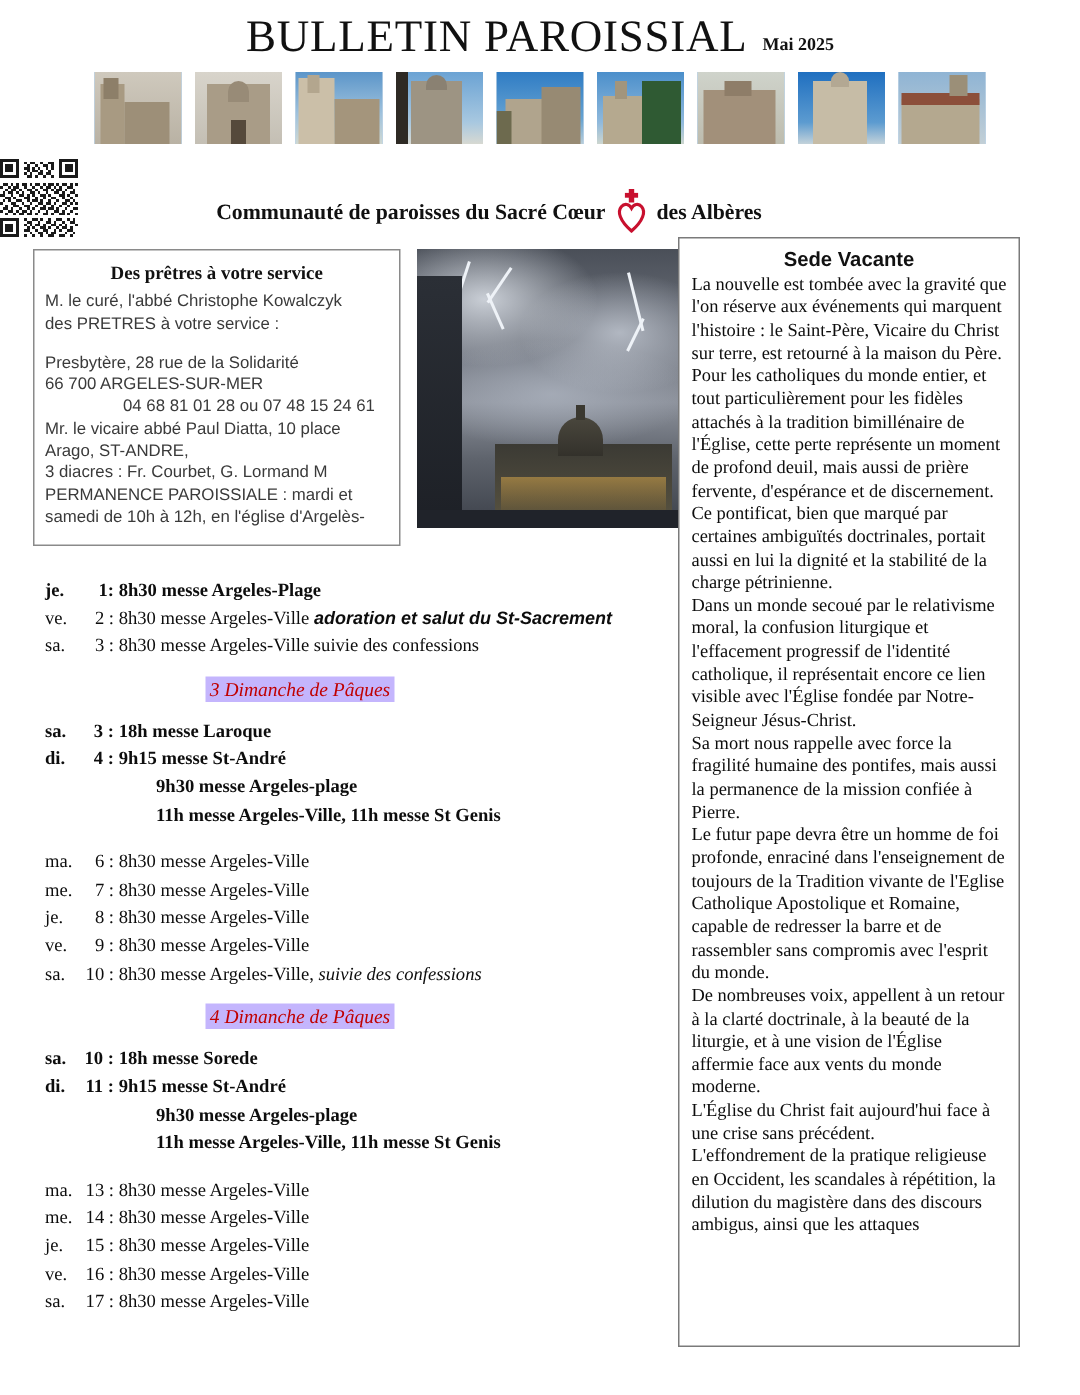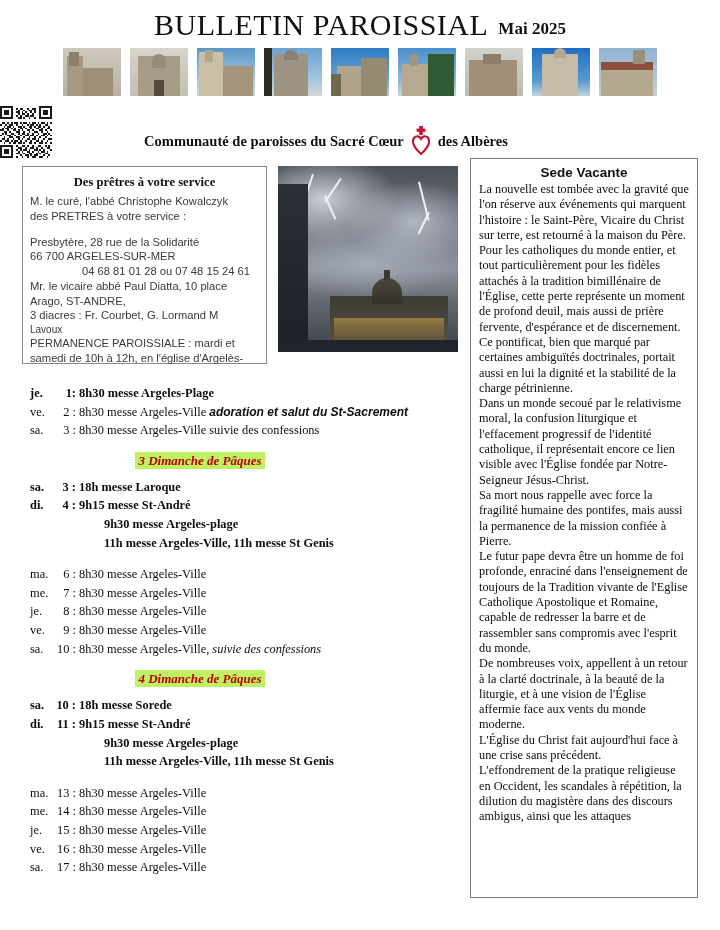--- a/index.html
+++ b/index.html
@@ -19,21 +19,21 @@
   }
   .masthead-title {
     font-family: "Liberation Serif", serif;
     font-size: 30px;
     letter-spacing: 0.5px;
     color: #111;
     display: inline-block;
   }
   .masthead-month {
     font-family: "Liberation Serif", serif;
-    font-size: 17px;
+    font-size: 12px;
     font-weight: bold;
     color: #111;
     display: inline-block;
     margin-left: 6px;
     vertical-align: 1px;
   }
 
   
   .photo-strip {
     display: flex;
@@ -210,21 +210,21 @@
     position: absolute; left: 56px; bottom: 12px; width: 110px; height: 22px;
     background: linear-gradient(rgba(214,166,74,.55), rgba(160,118,40,.15));
   }
   .storm-photo .ground {
     position: absolute; left: 0; bottom: 0; width: 100%; height: 12px;
     background: #20232a;
   }
 
   .sede-box {
     position: absolute;
-    left: 470px;
+    left: 452px;
     top: -8px;
     width: 228px;
     height: 740px;
     border: 1px solid #7a7a7a;
     padding: 6px 8px 4px 8px;
     background: #fff;
     overflow: hidden;
   }
   .sede-heading {
     text-align: center;
@@ -279,22 +279,22 @@
     font-weight: bold;
     padding-left: 74px;
     white-space: nowrap;
   }
   .season-head {
     text-align: center;
     margin: 11px 0 9px 0;
     padding-right: 60px;
   }
   .season-head span {
-    background: #bef264;
-    font-weight: bold;
+    background: #c4b5fd;
+    font-weight: normal;
     font-style: italic;
     font-size: 13px;
     color: #c00000;
     padding: 1px 3px;
   }
   .block-gap { height: 13px; }
 </style>
 </head>
 <body>
 
@@ -588,21 +588,20 @@
     <div class="priests-heading">Des prêtres à votre service</div>
     <div class="priests-line">M. le curé, l'abbé Christophe Kowalczyk</div>
     <div class="priests-line">des PRETRES à votre service :</div>
     <div class="priests-gap"></div>
     <div class="priests-line">Presbytère, 28 rue de la Solidarité</div>
     <div class="priests-line">66 700 ARGELES-SUR-MER</div>
     <div class="priests-line indent">04 68 81 01 28 ou 07 48 15 24 61</div>
     <div class="priests-line">Mr. le vicaire abbé Paul Diatta, 10 place</div>
     <div class="priests-line">Arago, ST-ANDRE,</div>
     <div class="priests-line">3 diacres : Fr. Courbet, G. Lormand M</div>
-    <div class="priests-line small">Lavoux</div>
     <div class="priests-line">PERMANENCE PAROISSIALE : mardi et</div>
     <div class="priests-line">samedi de 10h à 12h, en l'église d'Argelès-</div>
   </div>
 
   <div class="storm-photo">
     <div class="clouds"></div>
     <div class="bolt" style="left:34px; top:8px;  width:2px; height:34px; transform:rotate(18deg);"></div>
     <div class="bolt" style="left:46px; top:30px; width:2px; height:26px; transform:rotate(-24deg);"></div>
     <div class="bolt" style="left:62px; top:12px; width:1.6px;height:28px; transform:rotate(34deg);"></div>
     <div class="bolt" style="left:140px;top:16px; width:2px; height:40px; transform:rotate(-14deg);"></div>

